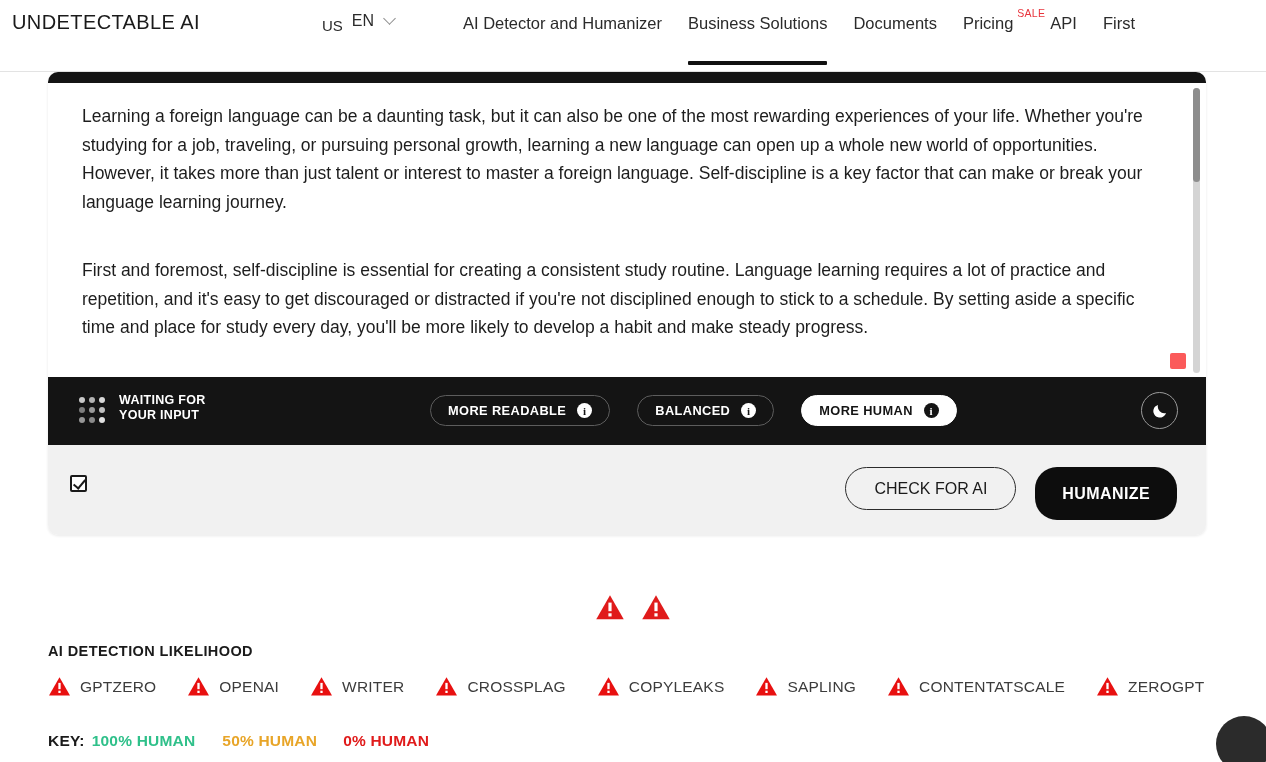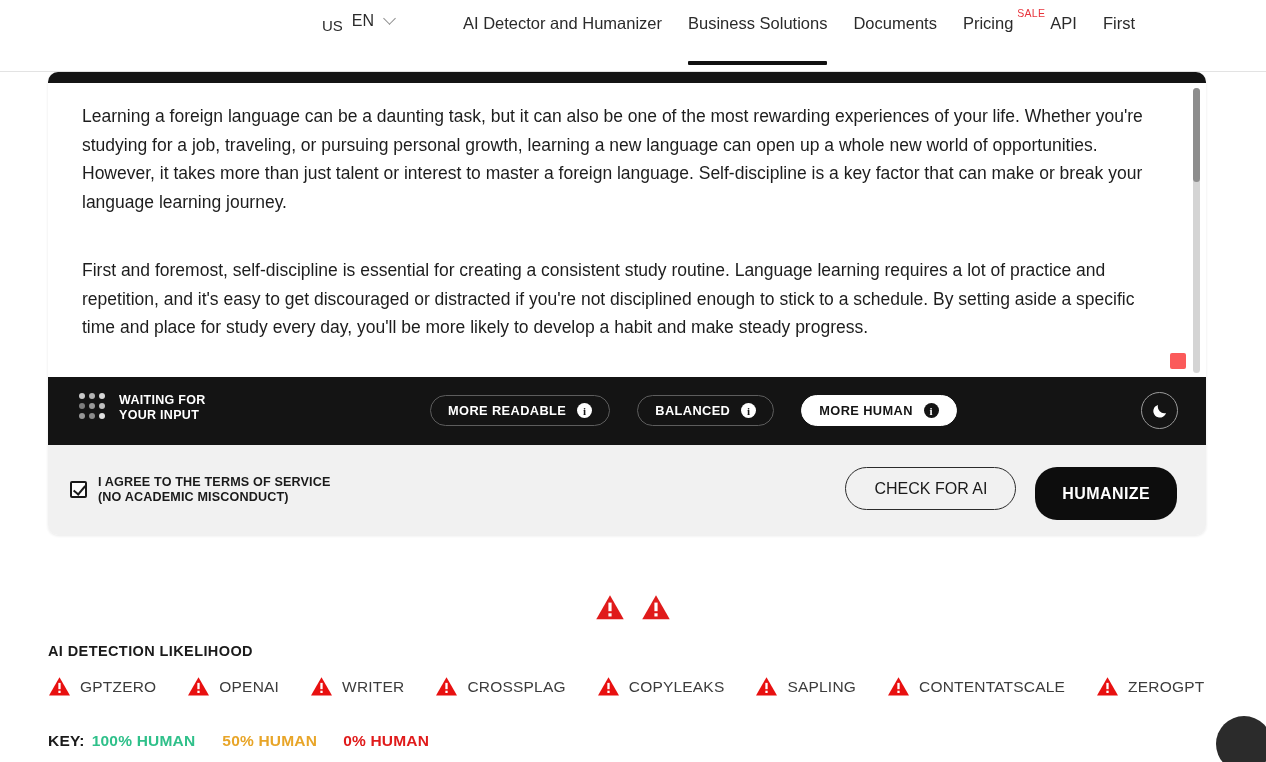--- a/index.html
+++ b/index.html
@@ -100,21 +100,21 @@
   }
 
   
   .control-bar {
     position: absolute; left: 0; top: 305px;
     width: 1158px; height: 68px;
     background: #141414;
   }
   .status-block {
     position: absolute; left: 31px; top: 16px;
-    display: flex; align-items: flex-start; gap: 14px;
+    display: flex; align-items: flex-end; gap: 14px;
   }
   .dots-grid {
     display: grid; grid-template-columns: repeat(3, 6px);
     grid-template-rows: repeat(3, 6px); gap: 4px;
   }
   .dots-grid i { width: 6px; height: 6px; border-radius: 50%; display: block; }
   .status-text {
     font-size: 12.5px; font-weight: bold; color: #ffffff;
     line-height: 15px; letter-spacing: 0.3px;
   }
@@ -229,20 +229,21 @@
   .chat-bubble {
     position: absolute; right: -6px; bottom: -10px;
     width: 56px; height: 56px; border-radius: 50%;
     background: #2b2b2b; cursor: pointer;
   }
 </style>
 </head>
 <body>
 
 <div class="header">
+  <div class="brand">UNDETECTABLE AI</div>
 
   <div class="lang-select">
     <span class="lang-us">US</span>
     <span class="lang-en">EN</span>
     <span class="chev"></span>
   </div>
 
   <div class="nav">
     <div class="nav-item">
       <span>AI Detector and Humanizer</span>
@@ -323,24 +324,20 @@
     <div class="moon-btn">
       <svg width="18" height="18" viewBox="0 0 24 24">
         <path d="M20 14.5A8.6 8.6 0 0 1 9.4 3.9a8.6 8.6 0 1 0 10.6 10.6z" fill="#ffffff"></path>
       </svg>
     </div>
   </div>
 
   <div class="agree-bar">
     <div class="agree-left">
       <span class="checkbox"></span>
-      <span class="agree-text">
-        <span style="display:block">I AGREE TO THE TERMS OF SERVICE</span>
-        <span style="display:block">(NO ACADEMIC MISCONDUCT)</span>
-      </span>
     </div>
     <div class="action-group">
       <button class="btn-check">CHECK FOR AI</button>
       <button class="btn-humanize">HUMANIZE</button>
     </div>
   </div>
 </div>
 
 <div class="verdict">
   <svg width="30" height="27" viewBox="0 0 24 22">

